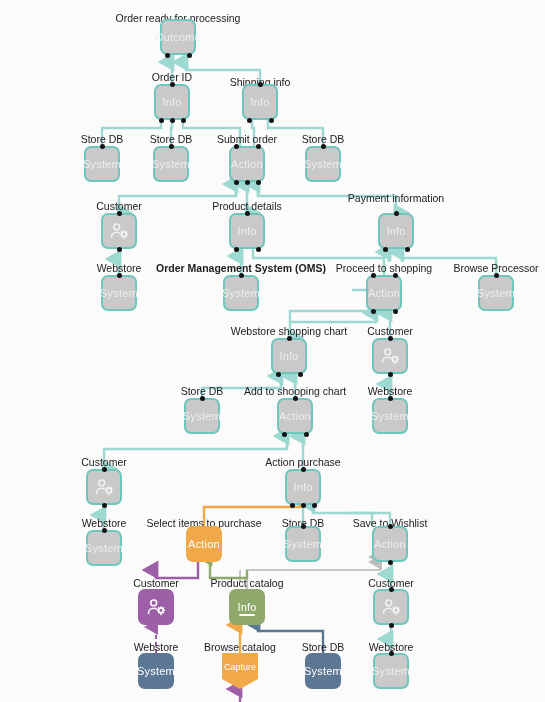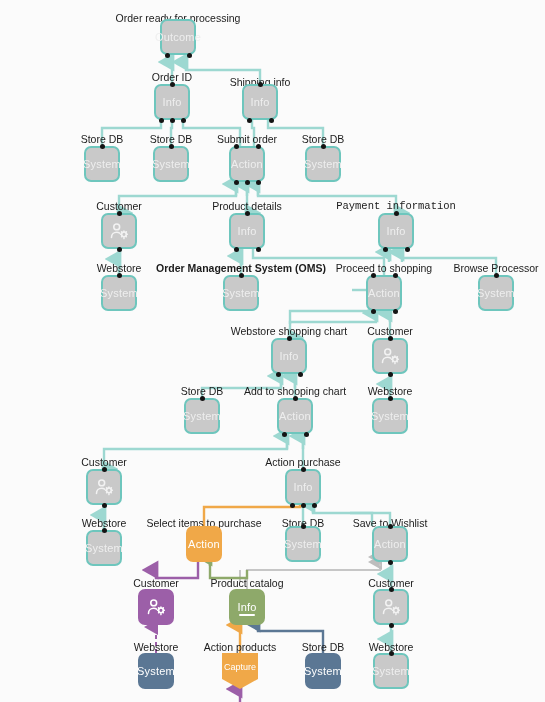--- a/index.html
+++ b/index.html
@@ -225,21 +225,21 @@
       </div>
       <div class="port" style="left: 116.5px; top: 210.5px;"></div>
       <div class="port" style="left: 116.5px; top: 246.5px;"></div>
       <div class="lbl" style="left: 247px; top: 201px; transform: translateX(-50%);">Product details</div>
       <div class="nbox sk-teal" style="left: 229px; top: 213px;">
         <span class="ntype">Info</span>
       </div>
       <div class="port" style="left: 244.5px; top: 210.5px;"></div>
       <div class="port" style="left: 233.5px; top: 246.5px;"></div>
       <div class="port" style="left: 255.5px; top: 246.5px;"></div>
-      <div class="lbl" style="left: 396px; top: 201px; transform: translateX(-50%); font-family: Liberation Mono, monospace;">Payment information</div>
+      <div class="lbl" style="left: 396px; top: 193px; transform: translateX(-50%);">Payment information</div>
       <div class="nbox sk-teal" style="left: 378px; top: 213px;">
         <span class="ntype">Info</span>
       </div>
       <div class="port" style="left: 393.5px; top: 210.5px;"></div>
       <div class="port" style="left: 382.5px; top: 246.5px;"></div>
       <div class="port" style="left: 404.5px; top: 246.5px;"></div>
       <div class="lbl" style="left: 119px; top: 263px; transform: translateX(-50%);">Webstore</div>
       <div class="nbox sk-teal" style="left: 101px; top: 275px;">
         <span class="ntype">System</span>
       </div>
@@ -358,21 +358,21 @@
           <circle cx="17.4" cy="15.6" r="2.6"></circle>
           <path d="M17.4 11.9v1M17.4 19.3v1M21.1 15.6h-1M14.7 15.6h-1M20 13l-.7.7M15.5 17.5l-.7.7M20 18.2l-.7-.7M15.5 13.7l-.7-.7"></path>
         </svg>
       </div>
       <div class="port" style="left: 388.5px; top: 586.5px;"></div>
       <div class="port" style="left: 388.5px; top: 622.5px;"></div>
       <div class="lbl" style="left: 156px; top: 642px; transform: translateX(-50%);">Webstore</div>
       <div class="nbox sk-slate" style="left: 138px; top: 653px;">
         <span class="ntype">System</span>
       </div>
-      <div class="lbl" style="left: 240px; top: 642px; transform: translateX(-50%);">Action products</div>
+      <div class="lbl" style="left: 240px; top: 642px; transform: translateX(-50%);">Browse catalog</div>
       <div class="capture" style="left: 222px; top: 653px;">
         <span class="ntype">Capture</span>
       </div>
       <div class="lbl" style="left: 323px; top: 642px; transform: translateX(-50%);">Store DB</div>
       <div class="nbox sk-slate" style="left: 305px; top: 653px;">
         <span class="ntype">System</span>
       </div>
       <div class="lbl" style="left: 391px; top: 642px; transform: translateX(-50%);">Webstore</div>
       <div class="nbox sk-teal" style="left: 373px; top: 653px;">
         <span class="ntype">System</span>

